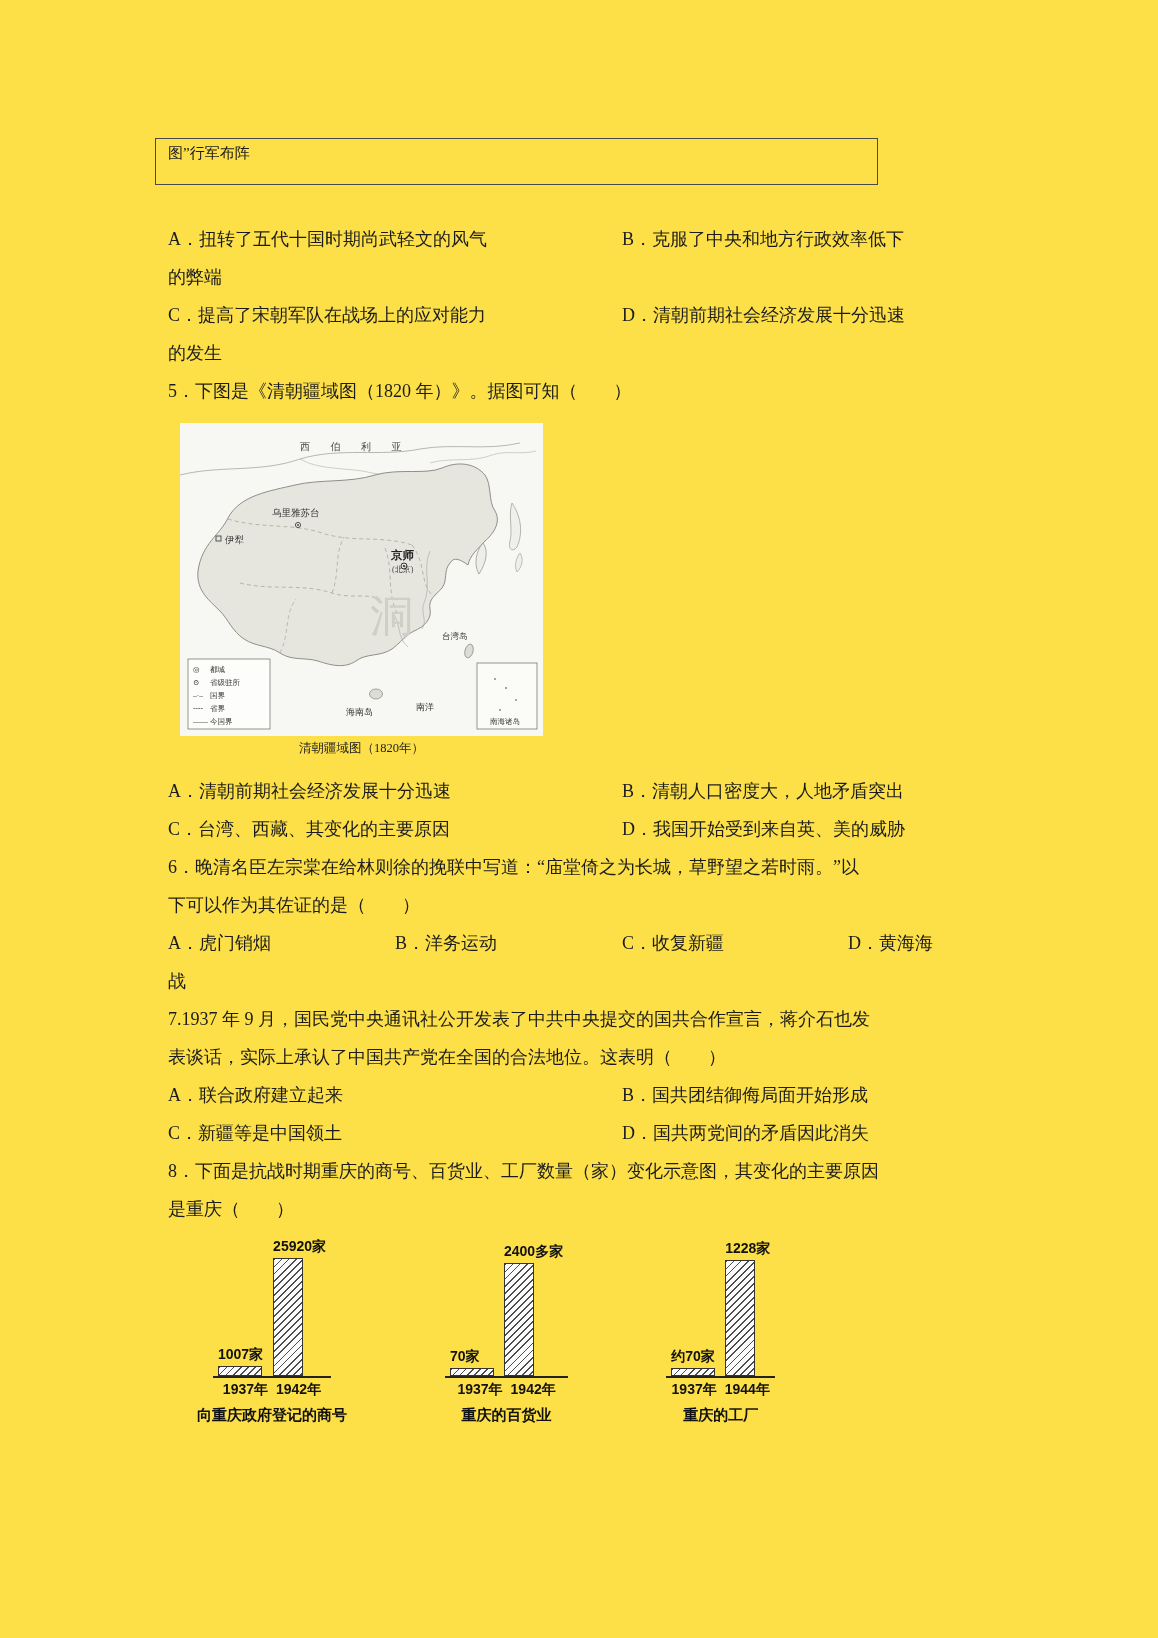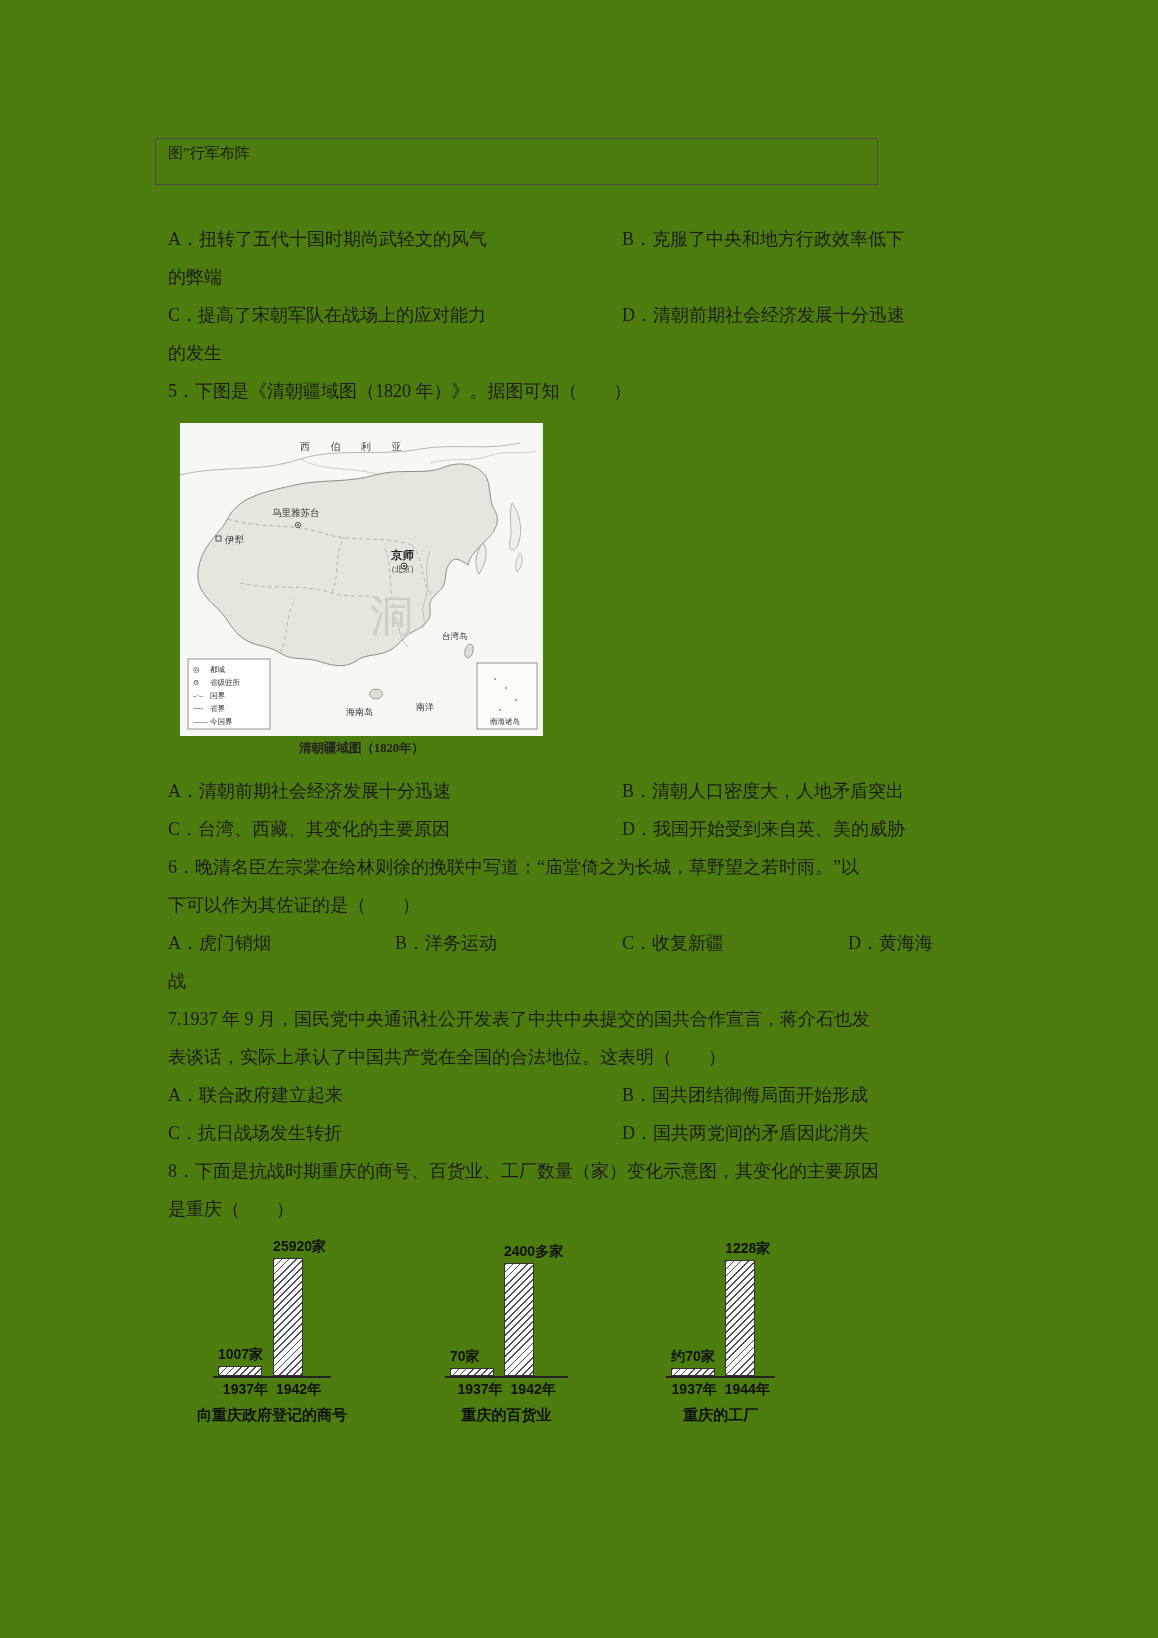--- a/index.html
+++ b/index.html
@@ -1,37 +1,37 @@
 <!DOCTYPE html>
 <html><head>
 <meta charset="utf-8">
 <style>
   html,body { margin:0; padding:0; background:#ffffff; }
   .page {
-    position:relative; width:1158px; height:1638px; background:#4d7c0f;
+    position:relative; width:1158px; height:1638px; background:#fde047;
     font-family:"Liberation Serif","DejaVu Serif",serif; color:#1c1c1c;
     overflow:hidden;
   }
   .content { position:absolute; left:155px; top:138px; width:890px; }
   .top-box {
     width:723px; height:47px; border:1px solid #4a4a4a; box-sizing:border-box;
     font-size:15px; padding:5px 0 0 12px;
   }
   .lines { margin-top:35px; }
   .line {
     height:38px; line-height:38px; font-size:18px; padding-left:13px;
     white-space:nowrap;
   }
   .two-col { display:grid; grid-template-columns:454px 1fr; }
   .four-col { display:grid; grid-template-columns:227px 227px 226px 1fr; }
   .map-block { height:362px; padding-top:13px; box-sizing:border-box; }
   .map-svg { display:block; margin-left:25px; }
   .map-caption {
     width:363px; margin-left:25px; text-align:center; font-size:12.5px;
-    margin-top:4px; color:#222; font-weight:bold;
+    margin-top:4px; color:#222; font-weight:normal;
   }
   
   .charts {
     display:flex; margin-top:8px; margin-left:42px; gap:98px;
     font-family:"Liberation Sans","DejaVu Sans",sans-serif;
   }
   .chart-group { display:flex; flex-direction:column; align-items:center; }
   .plot {
     display:flex; align-items:flex-end; gap:10px; padding:0 5px;
     border-bottom:2px solid #222; min-height:140px;
@@ -161,21 +161,21 @@
       </div>
       <div class="line">战</div>
 
       <div class="line">7.1937 年 9 月，国民党中央通讯社公开发表了中共中央提交的国共合作宣言，蒋介石也发</div>
       <div class="line">表谈话，实际上承认了中国共产党在全国的合法地位。这表明（　　）</div>
       <div class="line two-col">
         <span>A．联合政府建立起来</span>
         <span>B．国共团结御侮局面开始形成</span>
       </div>
       <div class="line two-col">
-        <span>C．抗日战场发生转折</span>
+        <span>C．新疆等是中国领土</span>
         <span>D．国共两党间的矛盾因此消失</span>
       </div>
 
       <div class="line">8．下面是抗战时期重庆的商号、百货业、工厂数量（家）变化示意图，其变化的主要原因</div>
       <div class="line">是重庆（　　）</div>
 
       <div class="charts">
 
         <div class="chart-group">
           <div class="plot">

